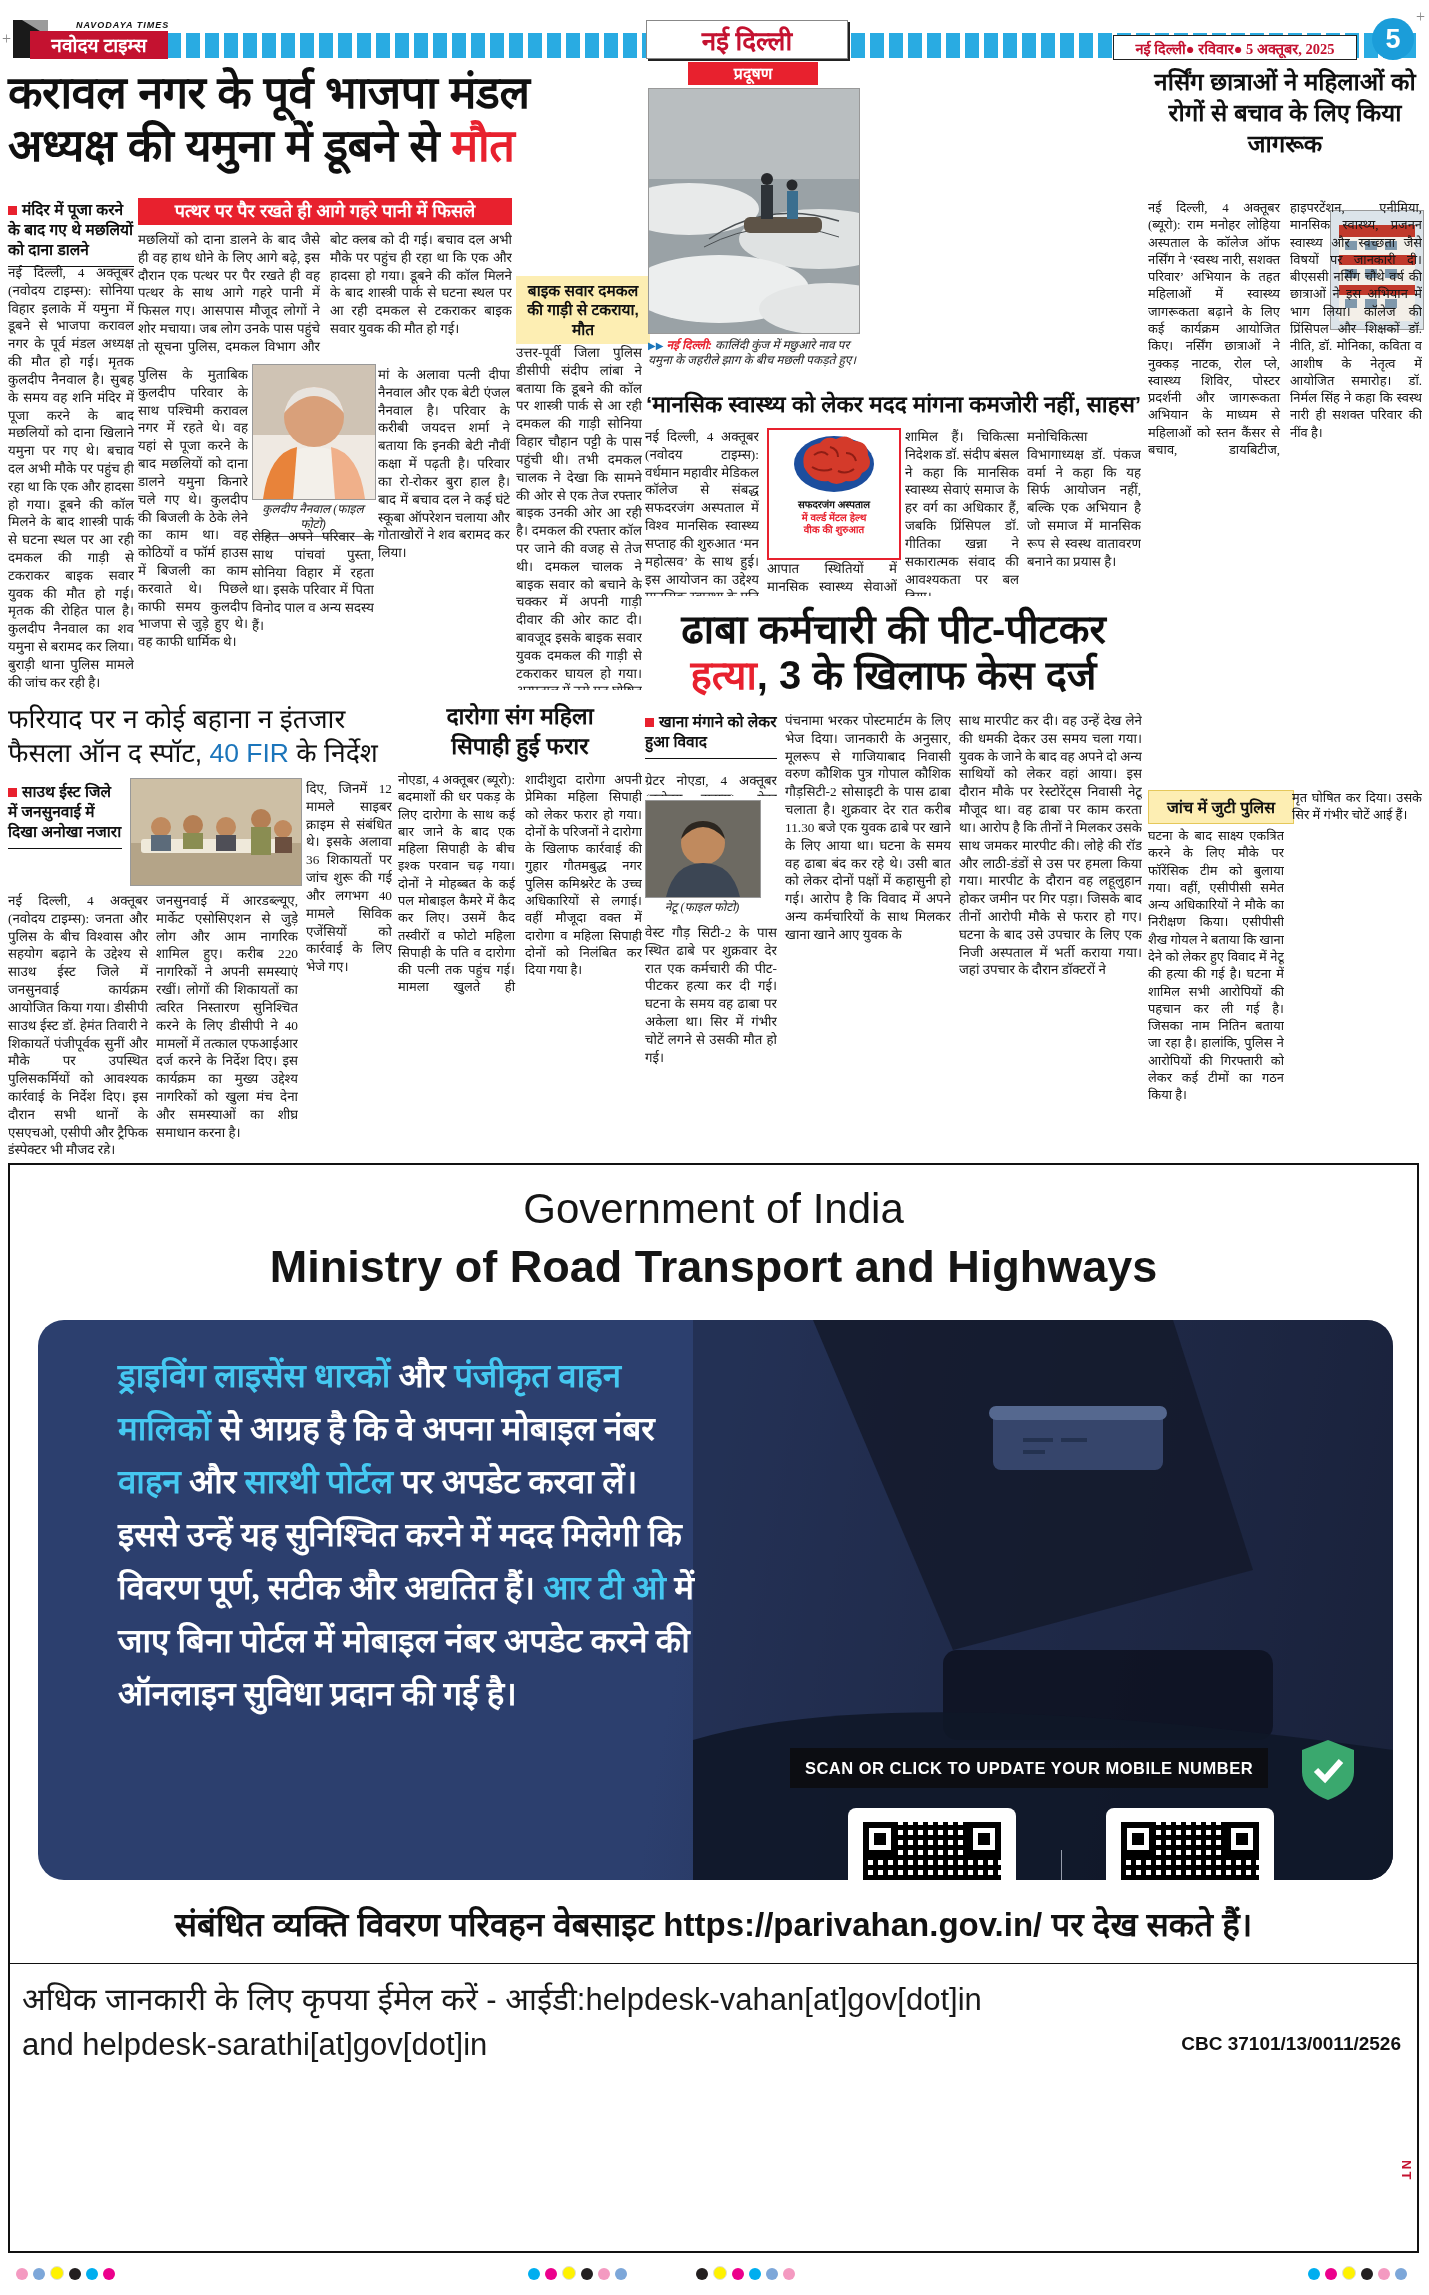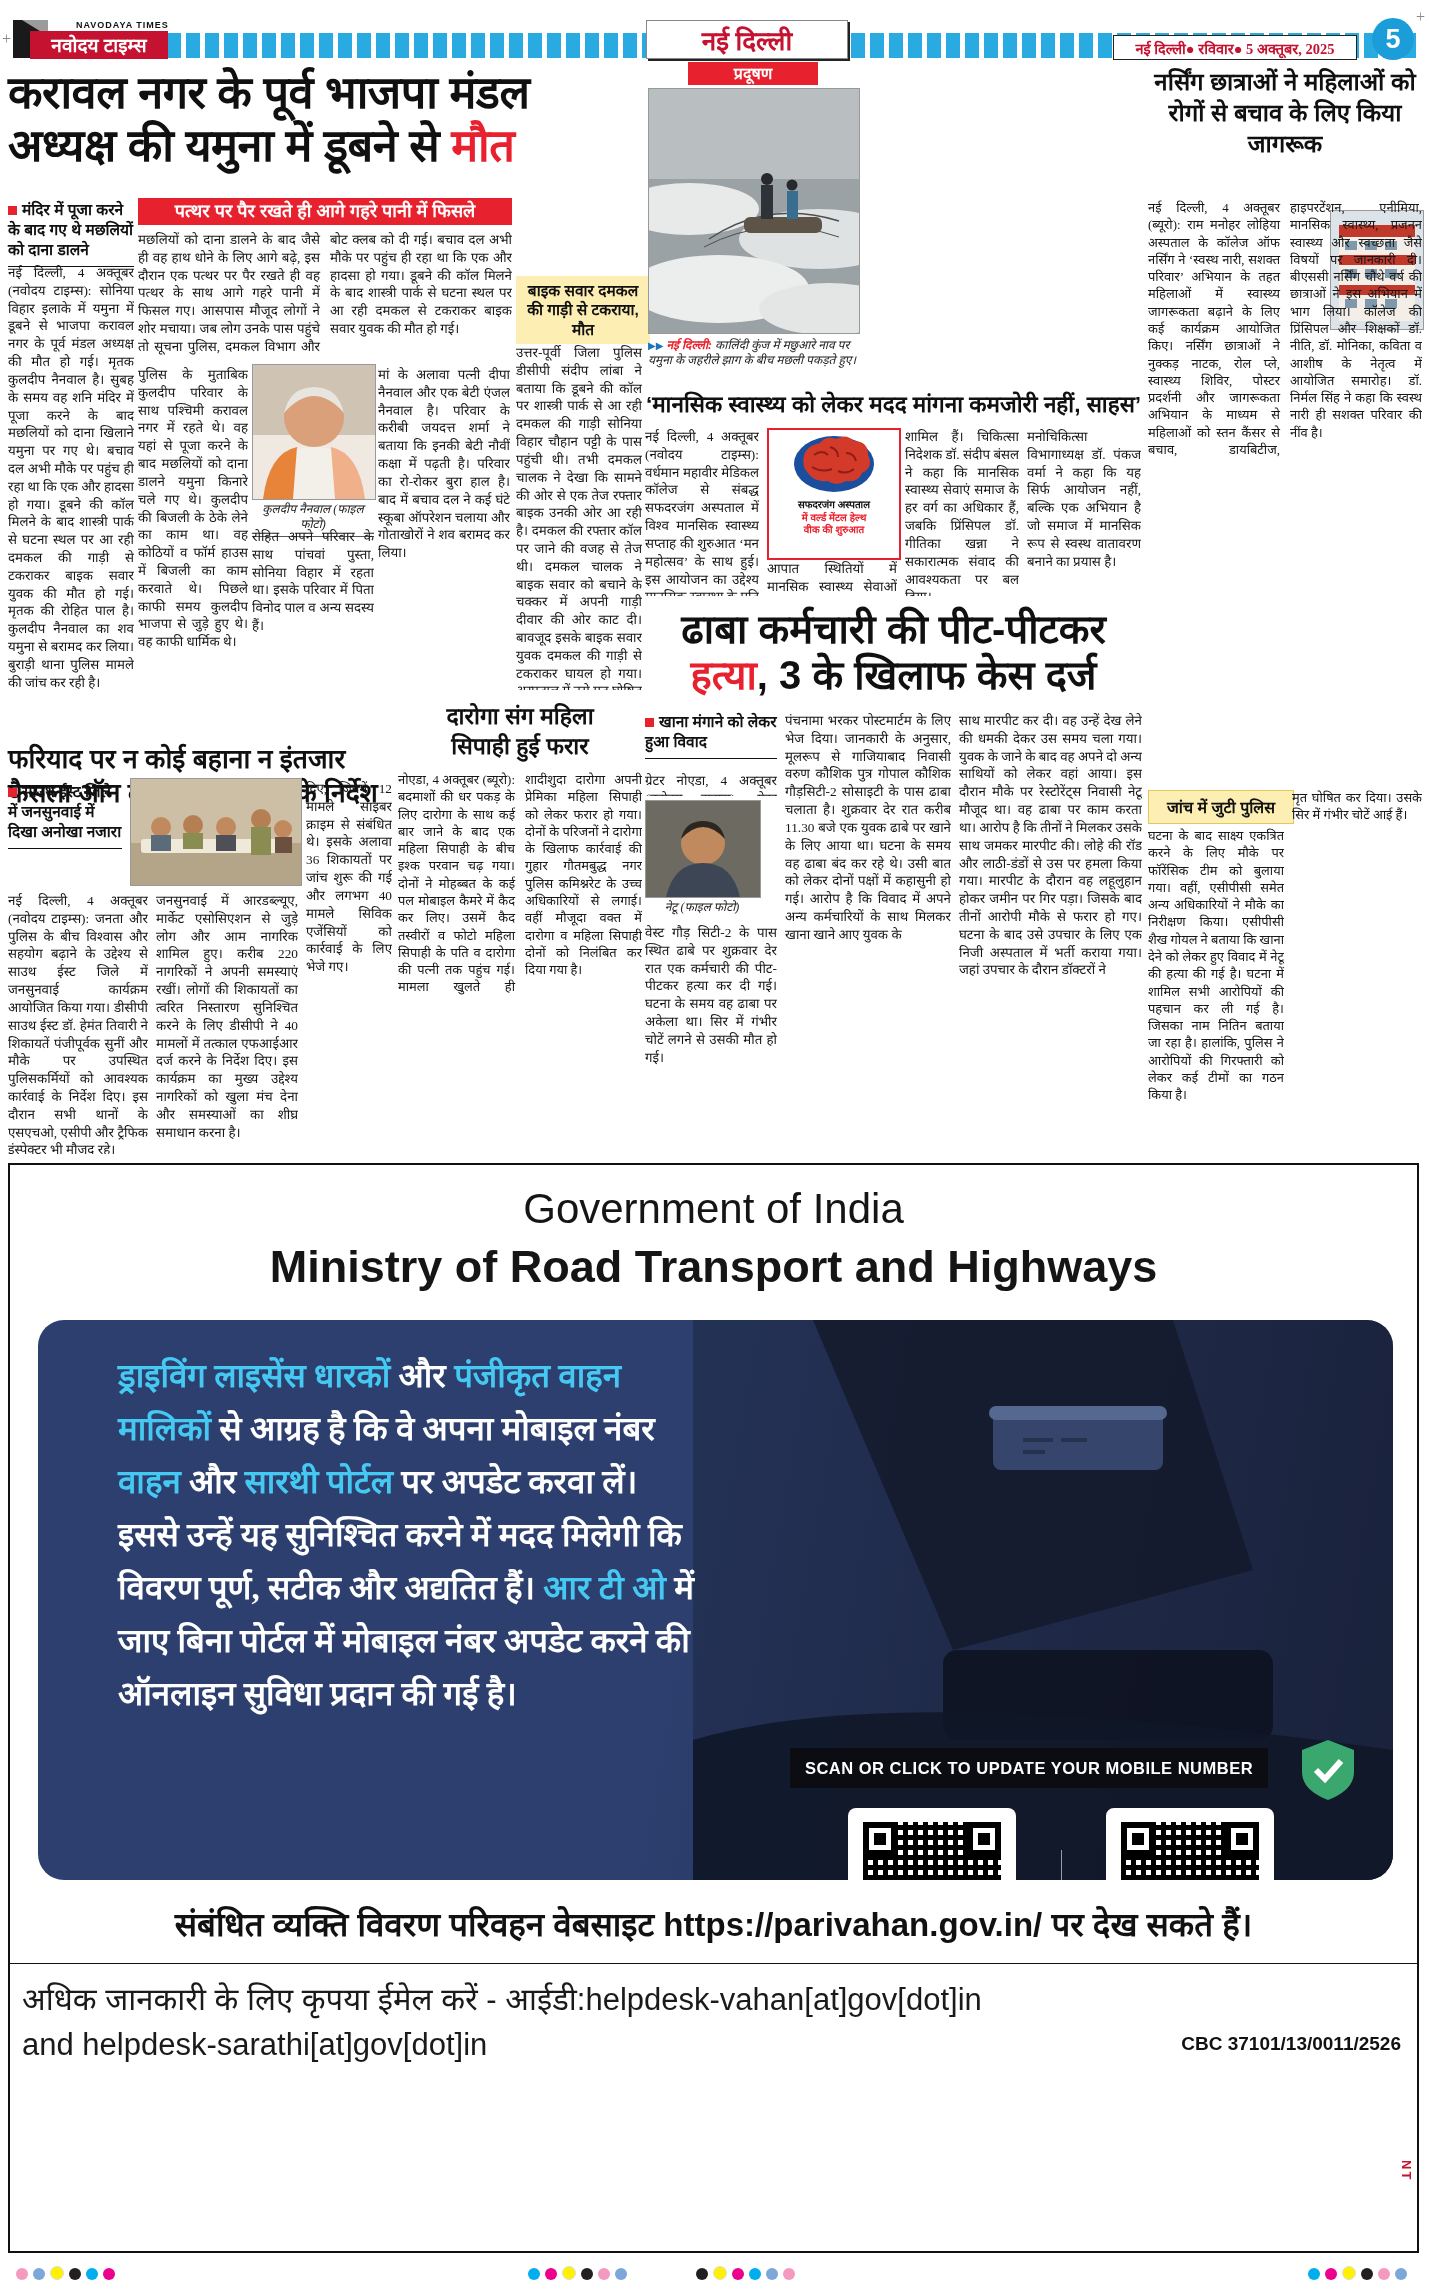--- a/index.html
+++ b/index.html
@@ -24,21 +24,21 @@
   .qrcard{background:#fff;border-radius:8px;}
   .dot{width:12px;height:12px;border-radius:50%;display:inline-block;margin-right:5px;}
 </style>
 </head>
 <body>
 
 <div class="page">
 
   <div class="abs" style="left:13px;top:20px;width:34px;height:38px;background:#1a1a1a;"></div>
   <div class="abs" style="left:22px;top:20px;width:0;height:0;border-left:26px solid transparent;border-top:16px solid #9b9b9b;"></div>
-  <div class="abs sans" style="left:76px;top:20px;font-size:9px;font-weight:bold;letter-spacing:1px;color:#111;">NAVODAYA TIMES</div>
+  <div class="abs sans" style="left:76px;top:20px;font-size:9px;font-weight:bold;font-style:italic;letter-spacing:1px;color:#111;">NAVODAYA TIMES</div>
   <div class="abs stripes" style="left:167px;top:33px;width:1254px;height:25px;"></div>
   <div class="abs" style="left:30px;top:31px;width:138px;height:28px;background:#c41230;display:flex;align-items:center;justify-content:center;">
     <span class="sans" style="color:#fff;font-weight:bold;font-size:19px;">नवोदय टाइम्स</span>
   </div>
   <div class="abs" style="left:646px;top:20px;width:200px;height:37px;background:#fff;border:1px solid #888;box-shadow:2px 2px 0 #222;display:flex;align-items:center;justify-content:center;">
     <span style="color:#c41230;font-weight:bold;font-size:26px;">नई दिल्ली</span>
   </div>
   <div class="abs" style="left:1113px;top:35px;width:242px;height:23px;background:#fff;border:1px solid #222;display:flex;align-items:center;justify-content:center;">
     <span style="color:#c41230;font-weight:bold;font-size:14.5px;">नई दिल्ली● रविवार● 5 अक्तूबर, 2025</span>
   </div>
@@ -175,21 +175,21 @@
   <div class="abs bt" style="left:645px;top:924px;width:132px;height:232px;">वेस्ट गौड़ सिटी-2 के पास स्थित ढाबे पर शुक्रवार देर रात एक कर्मचारी की पीट-पीटकर हत्या कर दी गई। घटना के समय वह ढाबा पर अकेला था। सिर में गंभीर चोटें लगने से उसकी मौत हो गई।</div>
   <div class="abs bt" style="left:785px;top:712px;width:166px;height:444px;">पंचनामा भरकर पोस्टमार्टम के लिए भेज दिया। जानकारी के अनुसार, मूलरूप से गाजियाबाद निवासी वरुण कौशिक पुत्र गोपाल कौशिक गौड़सिटी-2 सोसाइटी के पास ढाबा चलाता है। शुक्रवार देर रात करीब 11.30 बजे एक युवक ढाबे पर खाने के लिए आया था। घटना के समय वह ढाबा बंद कर रहे थे। उसी बात को लेकर दोनों पक्षों में कहासुनी हो गई। आरोप है कि विवाद में अपने अन्य कर्मचारियों के साथ मिलकर खाना खाने आए युवक के</div>
   <div class="abs bt" style="left:959px;top:712px;width:183px;height:444px;">साथ मारपीट कर दी। वह उन्हें देख लेने की धमकी देकर उस समय चला गया। युवक के जाने के बाद वह अपने दो अन्य साथियों को लेकर वहां आया। इस दौरान मौके पर रेस्टोरेंट्स निवासी नेटू मौजूद था। वह ढाबा पर काम करता था। आरोप है कि तीनों ने मिलकर उसके साथ जमकर मारपीट की। लोहे की रॉड और लाठी-डंडों से उस पर हमला किया गया। मारपीट के दौरान वह लहूलुहान होकर जमीन पर गिर पड़ा। जिसके बाद तीनों आरोपी मौके से फरार हो गए। घटना के बाद उसे उपचार के लिए एक निजी अस्पताल में भर्ती कराया गया। जहां उपचार के दौरान डॉक्टरों ने</div>
 
   <div class="abs" style="left:1148px;top:790px;width:136px;background:#fdeeb3;border:1px solid #e5c85a;padding:5px 4px;text-align:center;">
     <span class="sans" style="font-weight:bold;font-size:16px;color:#111;">जांच में जुटी पुलिस</span>
   </div>
   <div class="abs bt" style="left:1148px;top:828px;width:136px;height:328px;font-size:12.9px;">घटना के बाद साक्ष्य एकत्रित करने के लिए मौके पर फॉरेंसिक टीम को बुलाया गया। वहीं, एसीपीसी समेत अन्य अधिकारियों ने मौके का निरीक्षण किया। एसीपीसी शैख गोयल ने बताया कि खाना देने को लेकर हुए विवाद में नेटू की हत्या की गई है। घटना में शामिल सभी आरोपियों की पहचान कर ली गई है। जिसका नाम नितिन बताया जा रहा है। हालांकि, पुलिस ने आरोपियों की गिरफ्तारी को लेकर कई टीमों का गठन किया है।</div>
   <div class="abs bt" style="left:1292px;top:790px;width:130px;height:366px;font-size:12.9px;">मृत घोषित कर दिया। उसके सिर में गंभीर चोटें आई हैं।</div>
 
-  <div class="abs sans" style="left:8px;top:702px;width:384px;font-size:26.5px;line-height:1.3;font-weight:bold;color:#101010;margin-top:40px;">
+  <div class="abs sans" style="left:8px;top:702px;width:384px;font-size:26.5px;line-height:1.3;font-weight:normal;color:#101010;">
     <span>फरियाद पर न कोई बहाना न इंतजार</span><br>
     <span>फैसला ऑन द स्पॉट, </span><span class="blue">40 FIR</span><span> के निर्देश</span>
   </div>
   <div class="abs subhead" style="left:8px;top:782px;width:114px;border-bottom:1.5px solid #111;padding-bottom:6px;">
     <span class="sq"></span><span>साउथ ईस्ट जिले में जनसुनवाई में दिखा अनोखा नजारा</span>
   </div>
   <figure class="abs" style="left:130px;top:778px;width:170px;height:106px;margin:0;border:1px solid #999;overflow:hidden;">
     <svg width="170" height="106" viewBox="0 0 170 106">
       <rect width="170" height="106" fill="#cdbfa5"></rect>
       <rect y="64" width="170" height="42" fill="#b4a488"></rect>

